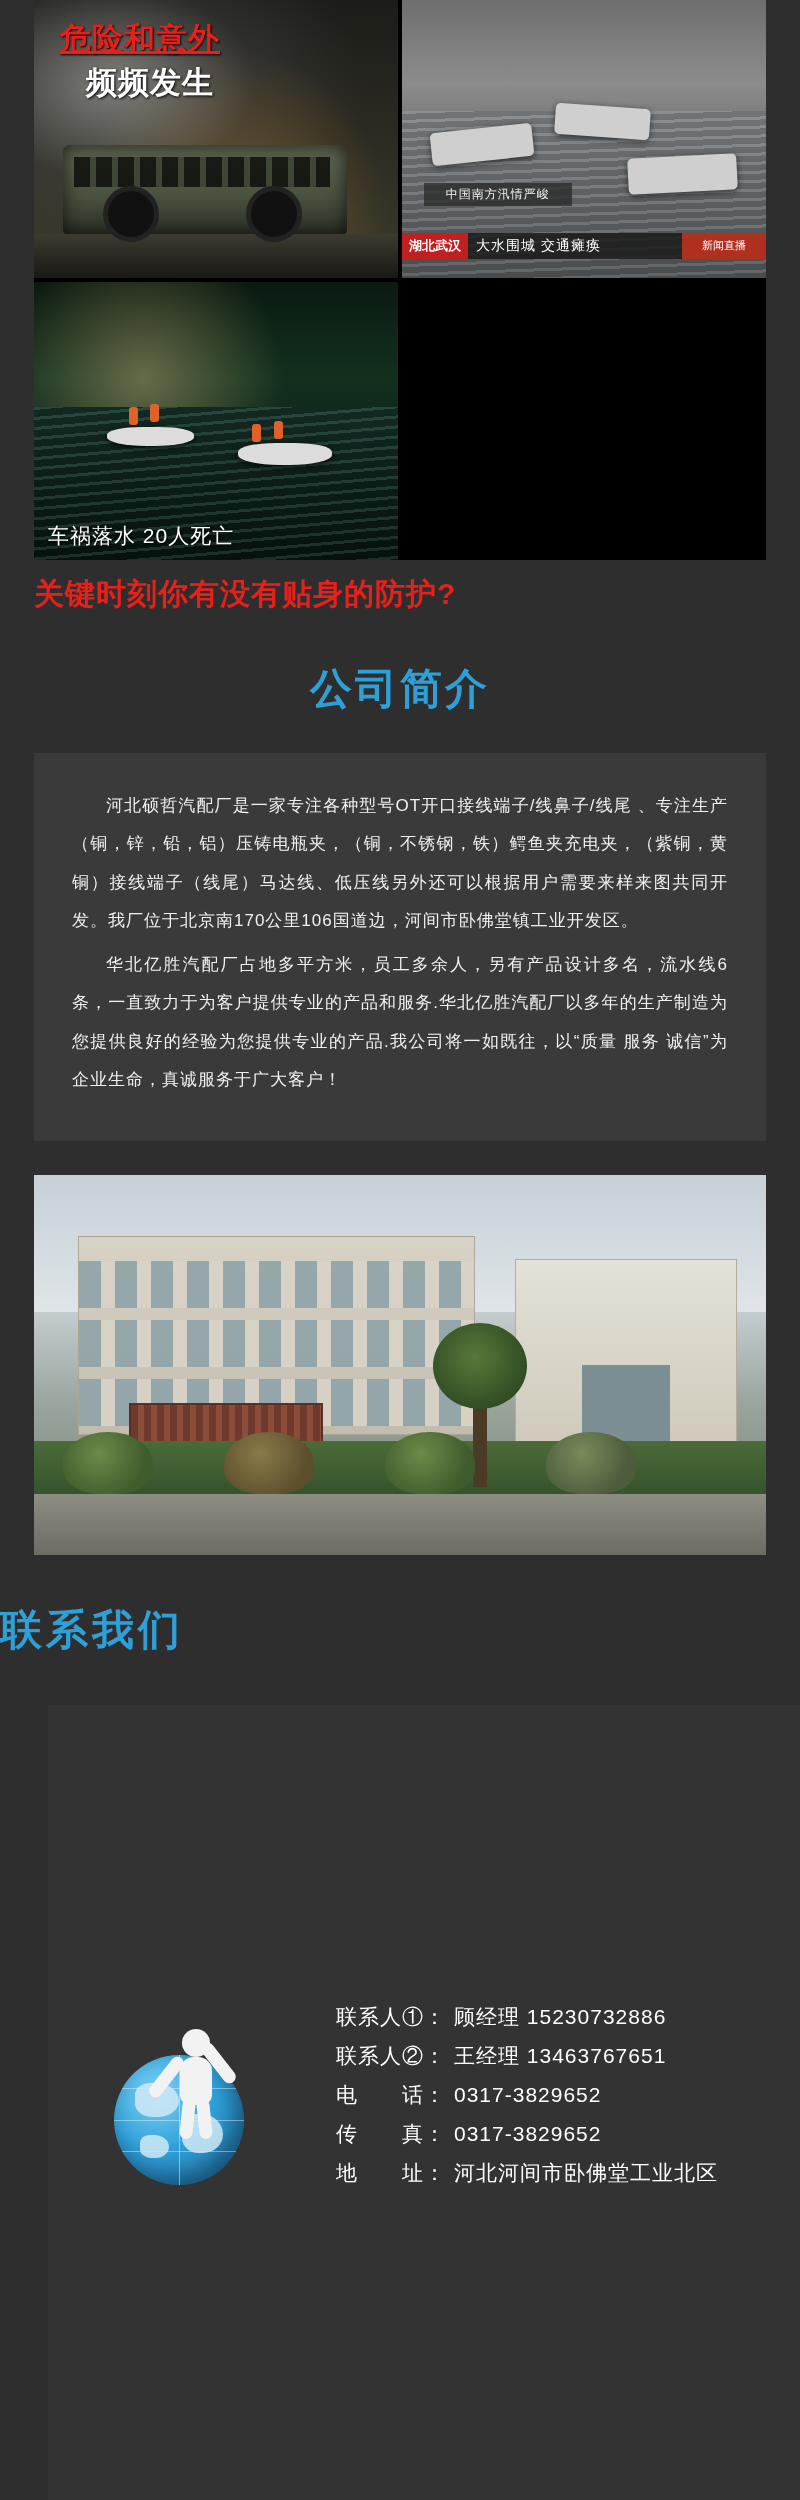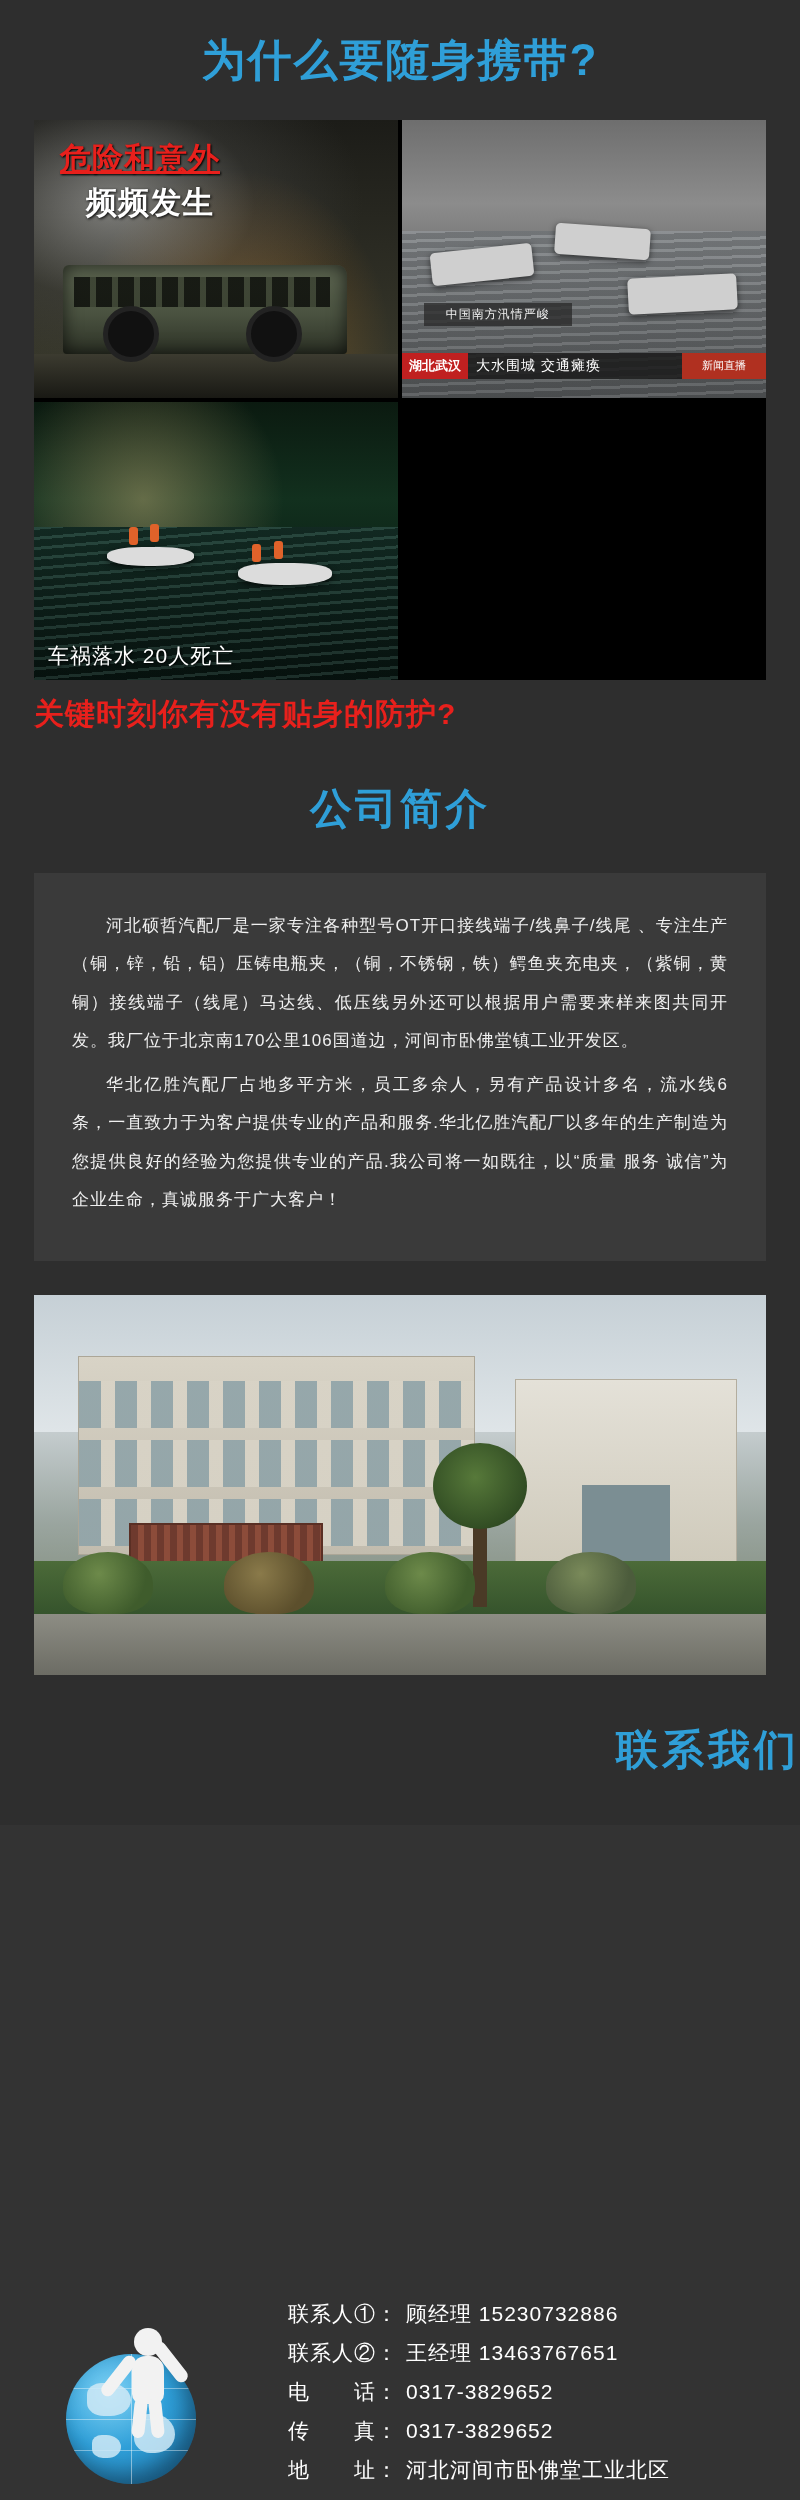--- a/index.html
+++ b/index.html
@@ -435,37 +435,38 @@
     background: radial-gradient(circle at 45% 40%, #57793a 0%, #2f4a22 75%);
     border-radius: 50%;
   }
 
   
   .contact-title-bar {
     background: #2e2e2e;
     height: 150px;
     display: flex;
     align-items: center;
-    justify-content: flex-end;
+    justify-content: flex-start;
   }
   .contact-title {
     color: #2f9fd8;
     font-size: 42px;
     font-weight: bold;
     letter-spacing: 4px;
   }
 
   
   .contact-block {
     flex: 1;
     background: #333333;
     display: flex;
-    align-items: flex-end;
+    align-items: center;
     padding: 0 40px 16px 60px;
     box-sizing: border-box;
+    margin-left: 48px;
   }
   .globe-mascot {
     position: relative;
     width: 190px;
     height: 180px;
     flex: 0 0 auto;
   }
   .globe {
     position: absolute;
     left: 6px;
@@ -568,23 +569,20 @@
   }
   .c-value {
     font-weight: normal;
   }
 </style>
 </head>
 <body>
 
 <div class="page">
 
-  <div class="banner">
-    <div class="banner-title">为什么要随身携带?</div>
-  </div>
 
   <div class="collage-wrap">
     <div class="collage">
 
       <div class="cell c1">
         <div class="road1"></div>
         <div class="bus">
           <div class="wheel w1"></div>
           <div class="wheel w2"></div>
         </div>

